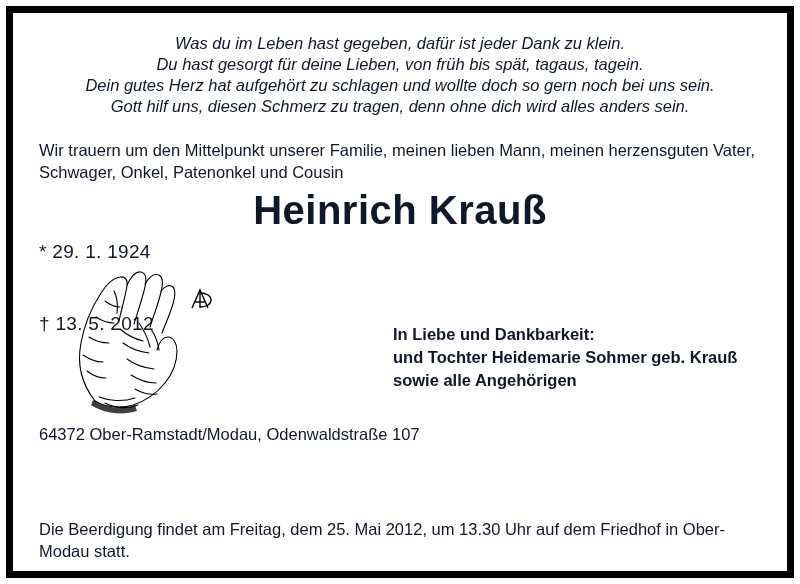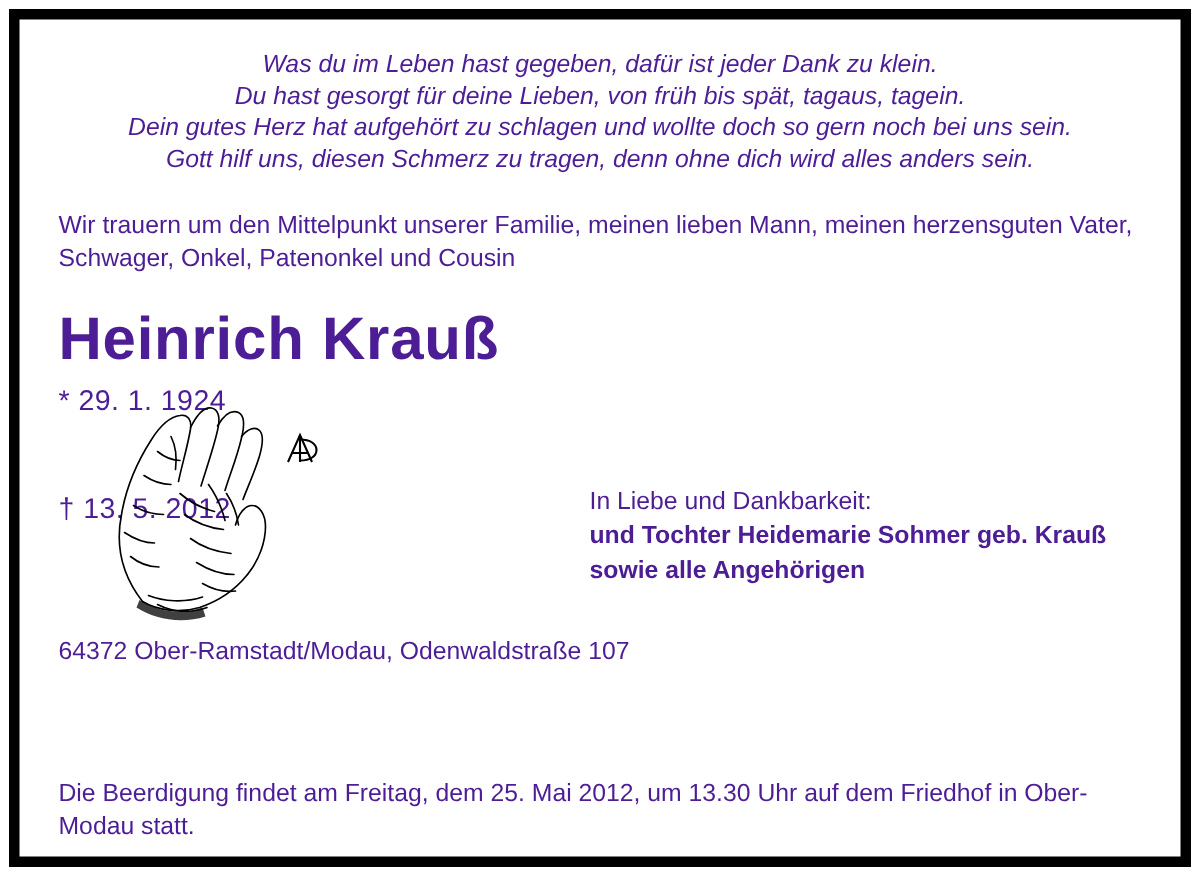--- a/index.html
+++ b/index.html
@@ -7,21 +7,21 @@
     padding: 0;
     background: #ffffff;
   }
   .page {
     position: relative;
     width: 800px;
     height: 584px;
     background: #ffffff;
     box-sizing: border-box;
     font-family: "Liberation Sans", sans-serif;
-    color: #4c1d95;
+    color: #0f172a;
     overflow: hidden;
   }
   
   .frame {
     position: absolute;
     left: 6px;
     top: 6px;
     right: 6px;
     bottom: 6px;
     border: 7px solid #000000;
@@ -49,25 +49,25 @@
   .verse-top div { white-space: nowrap; }
 
   .mourn-text {
     margin-top: 22px;
     font-size: 16.5px;
     line-height: 22px;
     text-align: left;
   }
 
   .name {
-    text-align: left;
+    text-align: center;
     font-size: 40px;
     font-weight: bold;
     letter-spacing: 0.5px;
-    margin-top: 20px;
+    margin-top: 4px;
     line-height: 46px;
   }
 
   .dates {
     display: flex;
     justify-content: center;
     gap: 50px;
     font-size: 19px;
     margin-top: 8px;
     letter-spacing: 0.3px;
@@ -84,21 +84,21 @@
   }
   .hands svg { display: block; }
 
   .thanks {
     position: absolute;
     left: 380px;
     top: 310px;
     font-size: 16.5px;
     line-height: 23px;
   }
-  .thanks .line1 { font-weight: normal; }
+  .thanks .line1 { font-weight: bold; }
   .thanks .b { font-weight: bold; }
   .thanks .reg { font-weight: bold; }
 
   .address {
     position: absolute;
     left: 26px;
     top: 412px;
     font-size: 16.5px;
   }
 

